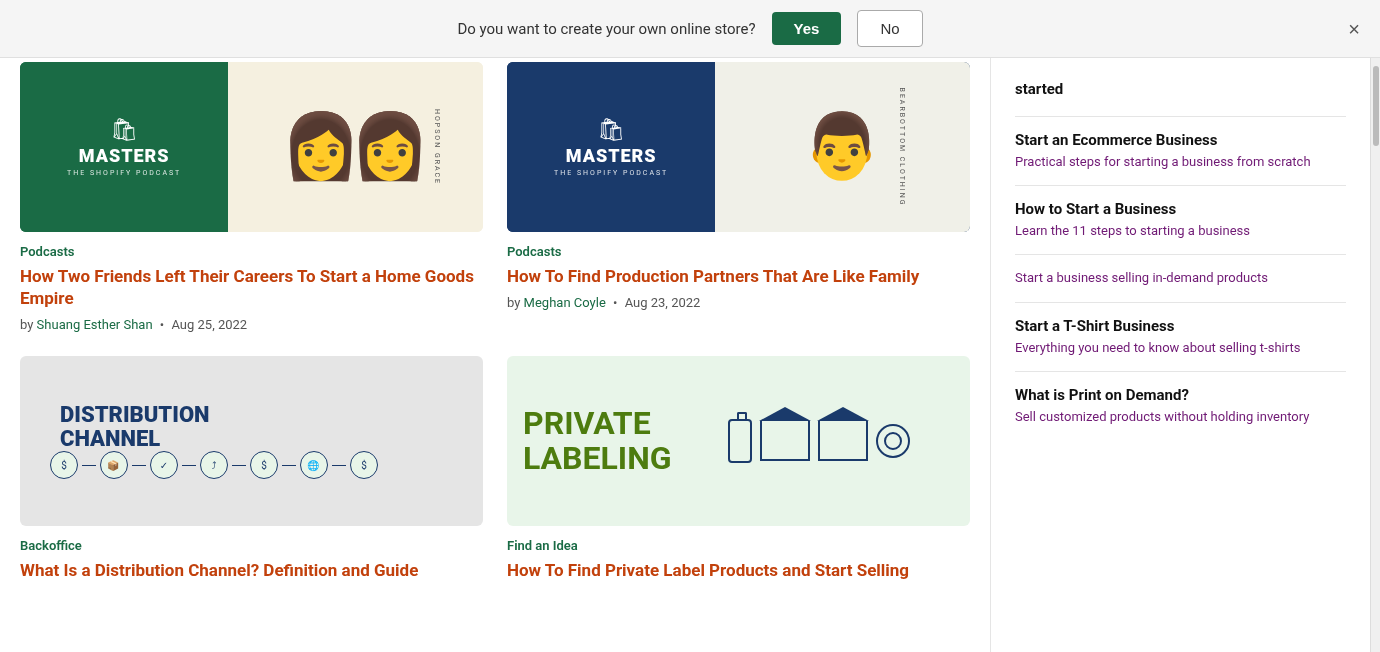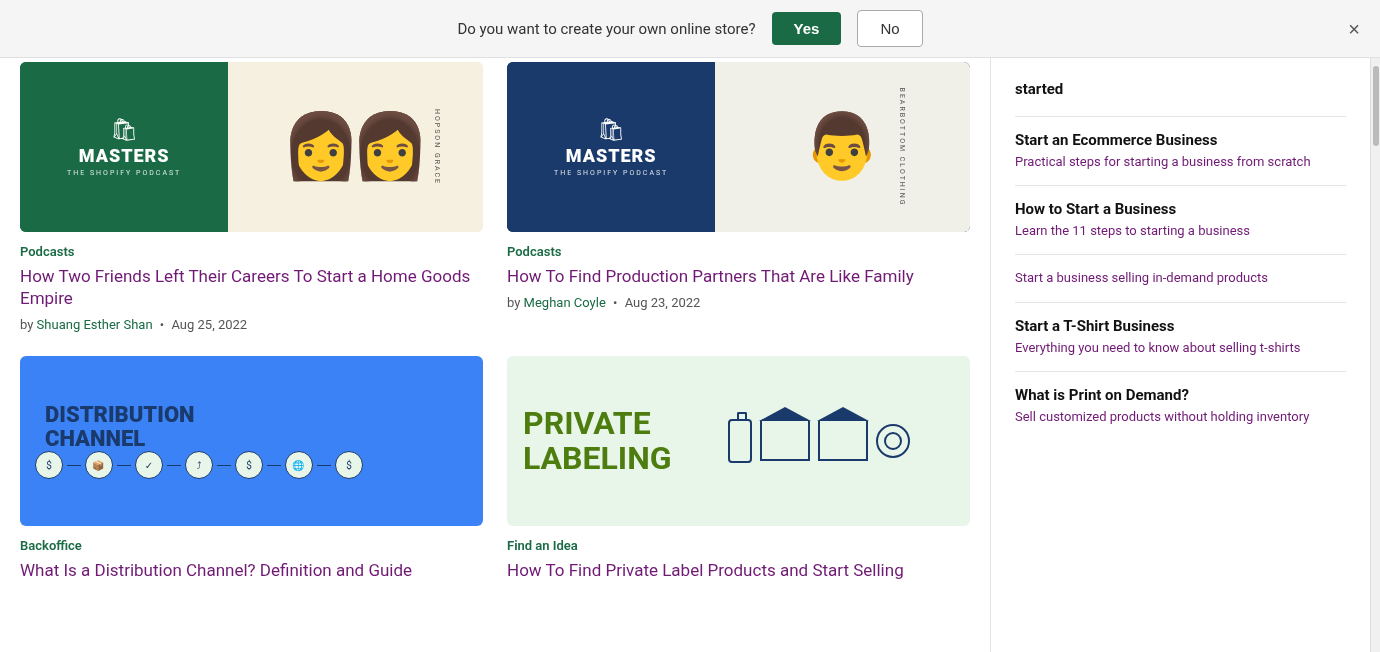--- a/index.html
+++ b/index.html
@@ -184,27 +184,27 @@
       top: 50%;
       transform: translateY(-50%) rotate(90deg);
       font-size: 7px;
       letter-spacing: 2px;
       color: #555;
       white-space: nowrap;
     }
 
     
     .img-distribution {
-      background: #3b82f6;
+      background: #e5e5e5;
       display: flex;
       align-items: center;
       justify-content: center;
       flex-direction: column;
       gap: 8px;
-      padding: 5px;
+      padding: 20px;
     }
     .dist-title-text {
       font-size: 22px;
       font-weight: 900;
       color: #1a3a6b;
       line-height: 1.1;
       text-align: left;
       align-self: flex-start;
       padding-left: 10px;
     }
@@ -263,22 +263,22 @@
 
     
     .category-label {
       font-size: 13px;
       font-weight: 600;
       color: #1a6b45;
       margin-bottom: 6px;
     }
     .article-title {
       font-size: 17px;
-      font-weight: 400;
-      color: #701a75;
+      font-weight: 700;
+      color: #c2410c;
       line-height: 1.3;
       margin-bottom: 8px;
     }
     .article-meta {
       font-size: 13px;
       color: #555;
     }
     .article-meta a {
       color: #1a6b45;
       text-decoration: none;

